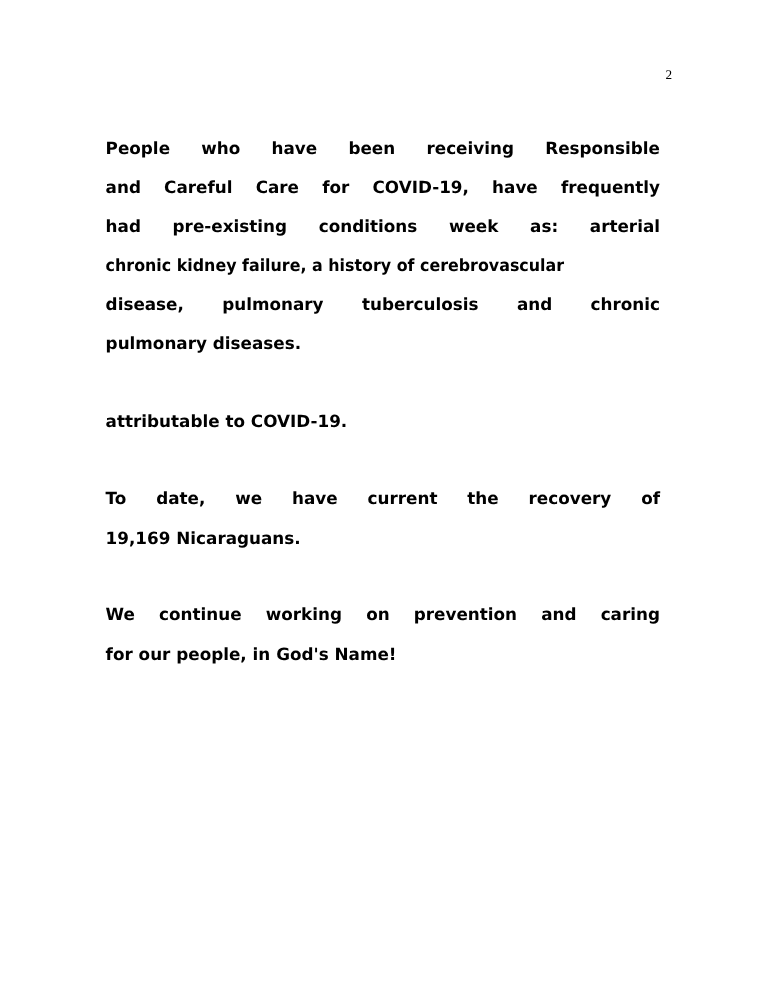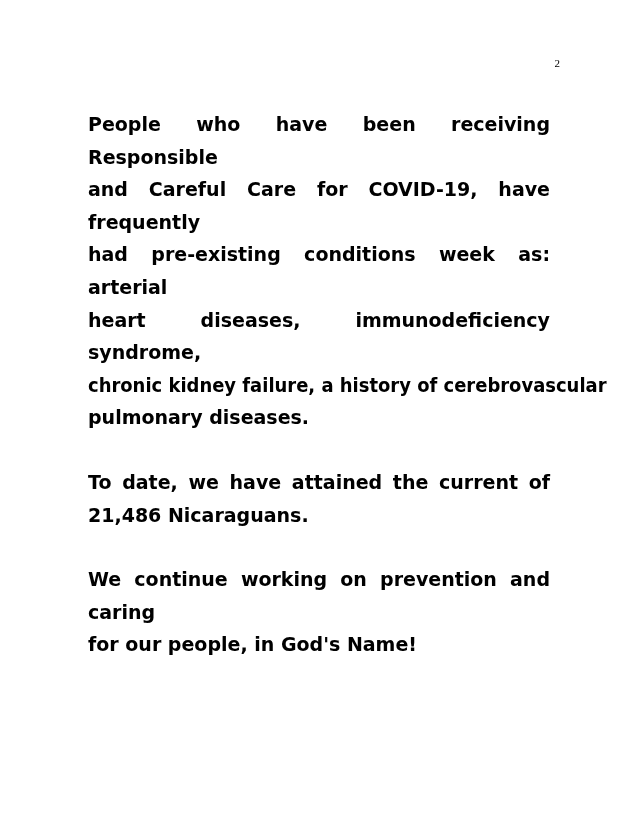--- a/index.html
+++ b/index.html
@@ -32,21 +32,21 @@
     color: #000000;
     line-height: 1;
   }
   .content {
     position: absolute;
     left: 88px;
     top: 108px;
     width: 462px;
   }
   .para {
-    font-size: 19px;
+    font-size: 14px;
     font-weight: bold;
     line-height: 32.6px;
     text-align: justify;
     text-justify: inter-word;
     margin: 0 0 32px 0;
     letter-spacing: 0px;
     word-spacing: 0px;
   }
   .para:last-child {
     margin-bottom: 16px;
@@ -76,31 +76,32 @@
 <div class="page">
 
   <div class="page-number">2</div>
 
   <div class="content">
 
     <p class="para">
       <span class="line justified">People who have been receiving Responsible</span>
       <span class="line justified">and Careful Care for COVID-19, have frequently</span>
       <span class="line justified">had pre-existing conditions week as: arterial</span>
-      <span class="line justified">heart diseases, immunodeficiency syndrome,</span>
       <span class="line justified"><span class="squeeze">chronic kidney failure, a history of cerebrovascular</span></span>
+      <span class="line justified">disease, pulmonary tuberculosis and chronic</span>
       <span class="line flush">pulmonary diseases.</span>
     </p>
 
     <p class="para">
+      <span class="line flush">attributable to COVID-19.</span>
     </p>
 
     <p class="para">
-      <span class="line justified">To date, we have attained the current of</span>
-      <span class="line flush">21,486 Nicaraguans.</span>
+      <span class="line justified">To date, we have current the recovery of</span>
+      <span class="line flush">19,169 Nicaraguans.</span>
     </p>
 
     <p class="para">
       <span class="line justified">We continue working on prevention and caring</span>
       <span class="line flush">for our people, in God's Name!</span>
     </p>
 
   </div>
 </div>
 

